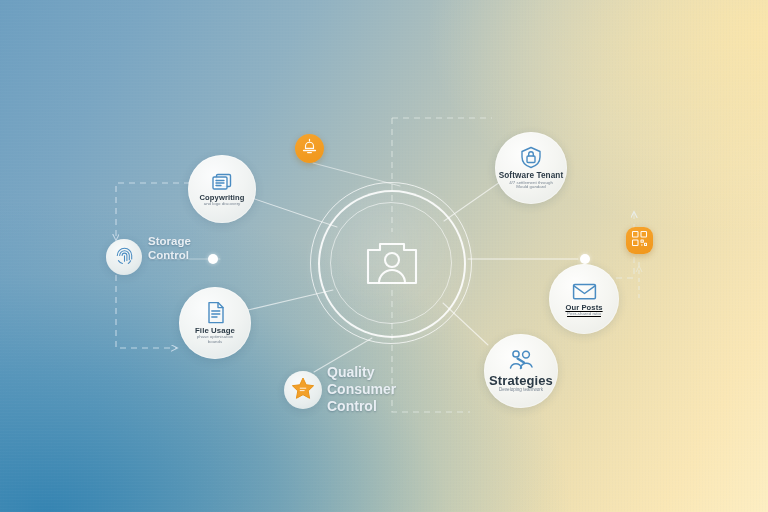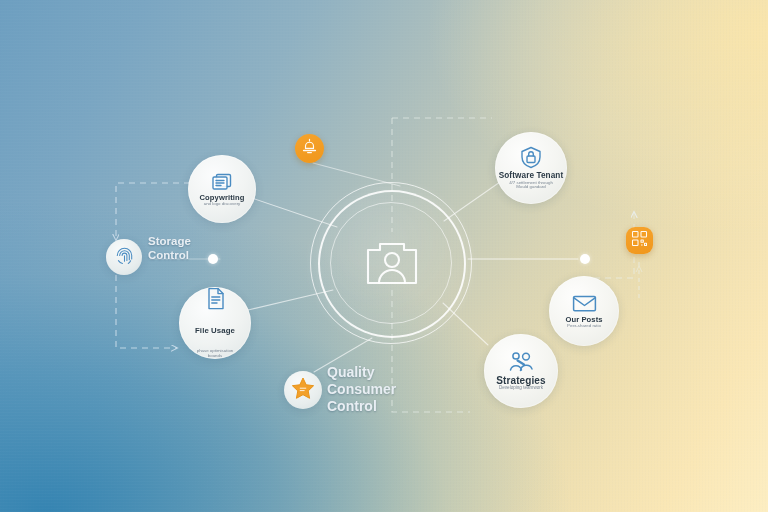--- a/index.html
+++ b/index.html
@@ -232,21 +232,21 @@
         <path d="M12,1.5 L21,5.5 L21,11 C21,16.5 17,20 12,21.5 C7,20 3,16.5 3,11 L3,5.5 Z"></path>
         <rect x="8" y="10" width="8" height="6.5" rx="1"></rect>
         <path d="M9.7,10 L9.7,8 a2.3,2.3 0 0 1 4.6,0 L14.3,10"></path>
       </svg>
     </span>
     <div class="ntitle" style="font-size:8.2px;">Software Tenant</div>
     <div class="nsub" style="font-size:4.4px; white-space:pre-line;">4/7 settlement through
 Mould gandard</div>
   </div>
 
-  <div class="node" style="left:179px; top:287px; width:72px; height:72px;justify-content:space-between;">
+  <div class="node" style="left:179px; top:287px; width:72px; height:72px;">
     <span class="nicon">
       <svg width="19" height="23" viewBox="0 0 19 23" fill="none" stroke="#4a8cc2" stroke-width="1.4" stroke-linejoin="round" stroke-linecap="round">
         <path d="M3,1.6 h9 l5,5 v15 h-14 z"></path>
         <path d="M12,1.6 v5 h5"></path>
         <line x1="5.8" y1="10" x2="13.8" y2="10"></line>
         <line x1="5.8" y1="13" x2="13.8" y2="13"></line>
         <line x1="5.8" y1="16" x2="11" y2="16"></line>
       </svg>
     </span>
     <div class="ntitle" style="font-size:7.8px;">File Usage</div>
@@ -257,25 +257,25 @@
   <div class="node" style="left:484px; top:334px; width:74px; height:74px;">
     <span class="nicon">
       <svg width="26" height="22" viewBox="0 0 26 22" fill="none" stroke="#4a8cc2" stroke-width="1.5" stroke-linejoin="round" stroke-linecap="round">
         <circle cx="8" cy="5" r="3.1"></circle>
         <circle cx="18" cy="5.6" r="3.4"></circle>
         <path d="M2.5,19 a5.7,5.7 0 0 1 11,0"></path>
         <path d="M12.5,19.5 a6,6 0 0 1 11.5,-1.5"></path>
         <path d="M9.5,9.5 L16,13.5" stroke-width="2.2"></path>
       </svg>
     </span>
-    <div class="ntitle" style="font-size:10px;">Strategies</div>
+    <div class="ntitle" style="font-size:13px;">Strategies</div>
     <div class="nsub" style="font-size:4.6px;">Developing teamwork</div>
   </div>
 
-  <div class="node" style="left:549px; top:276px; width:70px; height:70px;">
+  <div class="node" style="left:549px; top:264px; width:70px; height:70px;text-decoration:underline;">
     <span class="nicon">
       <svg width="25" height="19" viewBox="0 0 25 19" fill="none" stroke="#4a8cc2" stroke-width="1.5" stroke-linejoin="round" stroke-linecap="round">
         <rect x="1.6" y="2.6" width="21.8" height="14.2" rx="1.2"></rect>
         <path d="M1.6,3.6 L12.5,11.5 L23.4,3.6"></path>
       </svg>
     </span>
     <div class="ntitle" style="font-size:7.6px;">Our Posts</div>
     <div class="nsub" style="font-size:4.4px;">Peer-shared ratio</div>
   </div>
 

